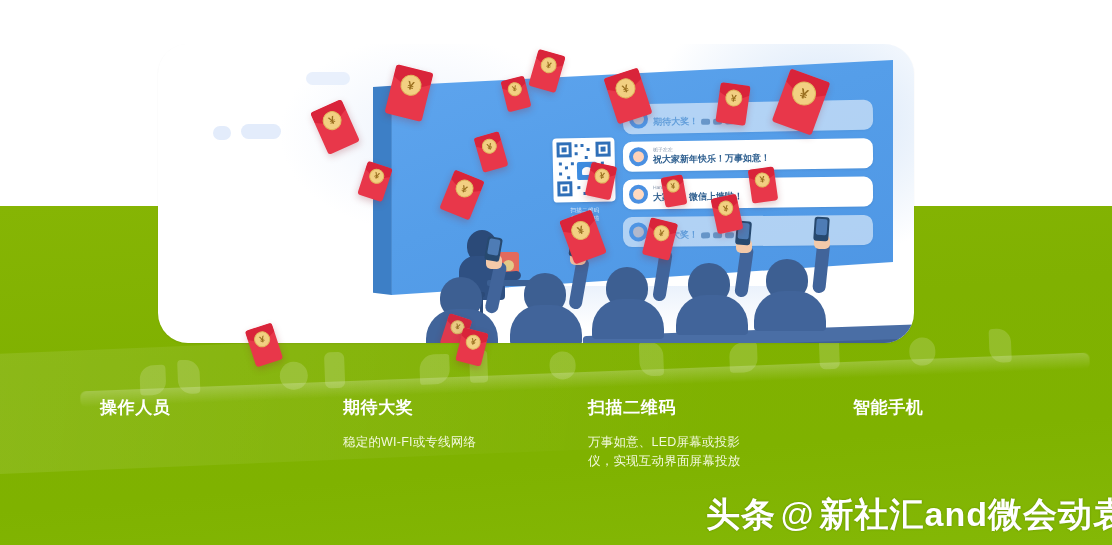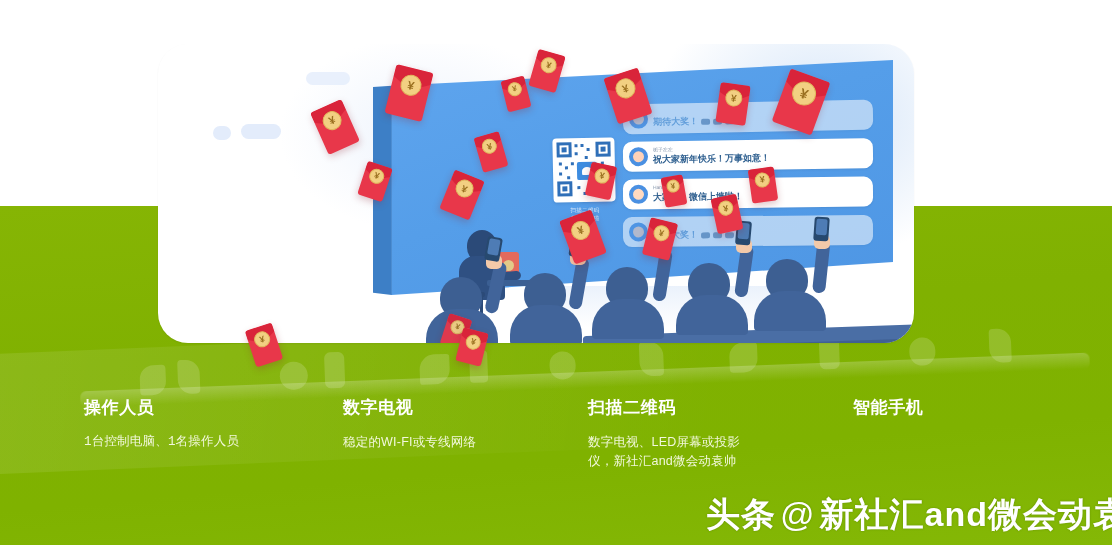--- a/index.html
+++ b/index.html
@@ -362,33 +362,32 @@
     <div class="flap"></div>
       <div class="coin" style="width:14px;height:14px;font-size:9px;">¥</div>
   </div>
   <div class="hb" style="left:459px;top:330px;width:26px;height:34px;transform:rotate(14deg);">
     <div class="flap"></div>
       <div class="coin" style="width:13px;height:13px;font-size:9px;">¥</div>
   </div>
 
   <div class="features">
 
-    <div class="feat" style="left:84px;width:170px;font-family:Liberation Mono, monospace;">
+    <div class="feat" style="left:100px;width:170px;">
       <h3>操作人员</h3>
-      <p>1台控制电脑、1名操作人员</p>
     </div>
 
     <div class="feat" style="left:343px;width:210px;">
-      <h3>数字电视</h3>
+      <h3>期待大奖</h3>
       <p>稳定的WI-FI或专线网络</p>
     </div>
 
     <div class="feat" style="left:588px;width:172px;">
       <h3>扫描二维码</h3>
-      <p>数字电视、LED屏幕或投影仪，新社汇and微会动袁帅</p>
+      <p>万事如意、LED屏幕或投影仪，实现互动界面屏幕投放</p>
     </div>
 
     <div class="feat" style="left:853px;width:165px;">
       <h3>智能手机</h3>
     </div>
 
   </div>
 
   <div class="wm"><span>头条</span><span class="at" style="margin:0 4px;">@</span><span>新社汇and微会动袁帅</span></div>
 

